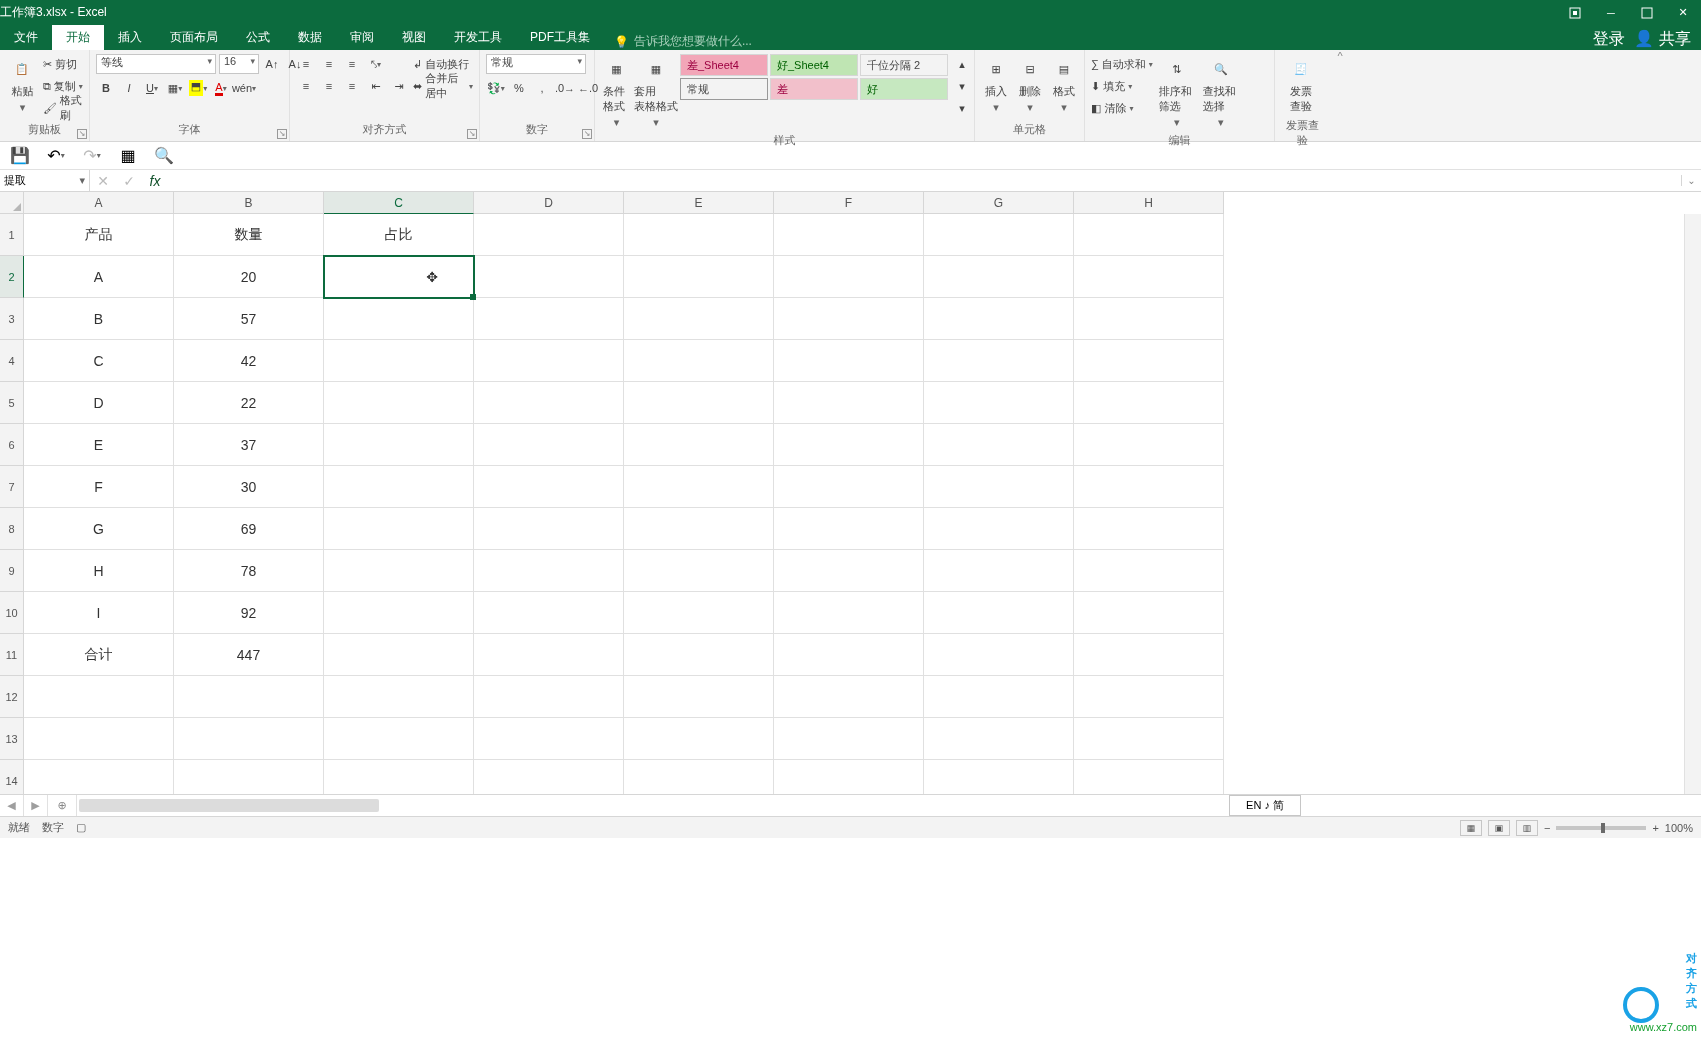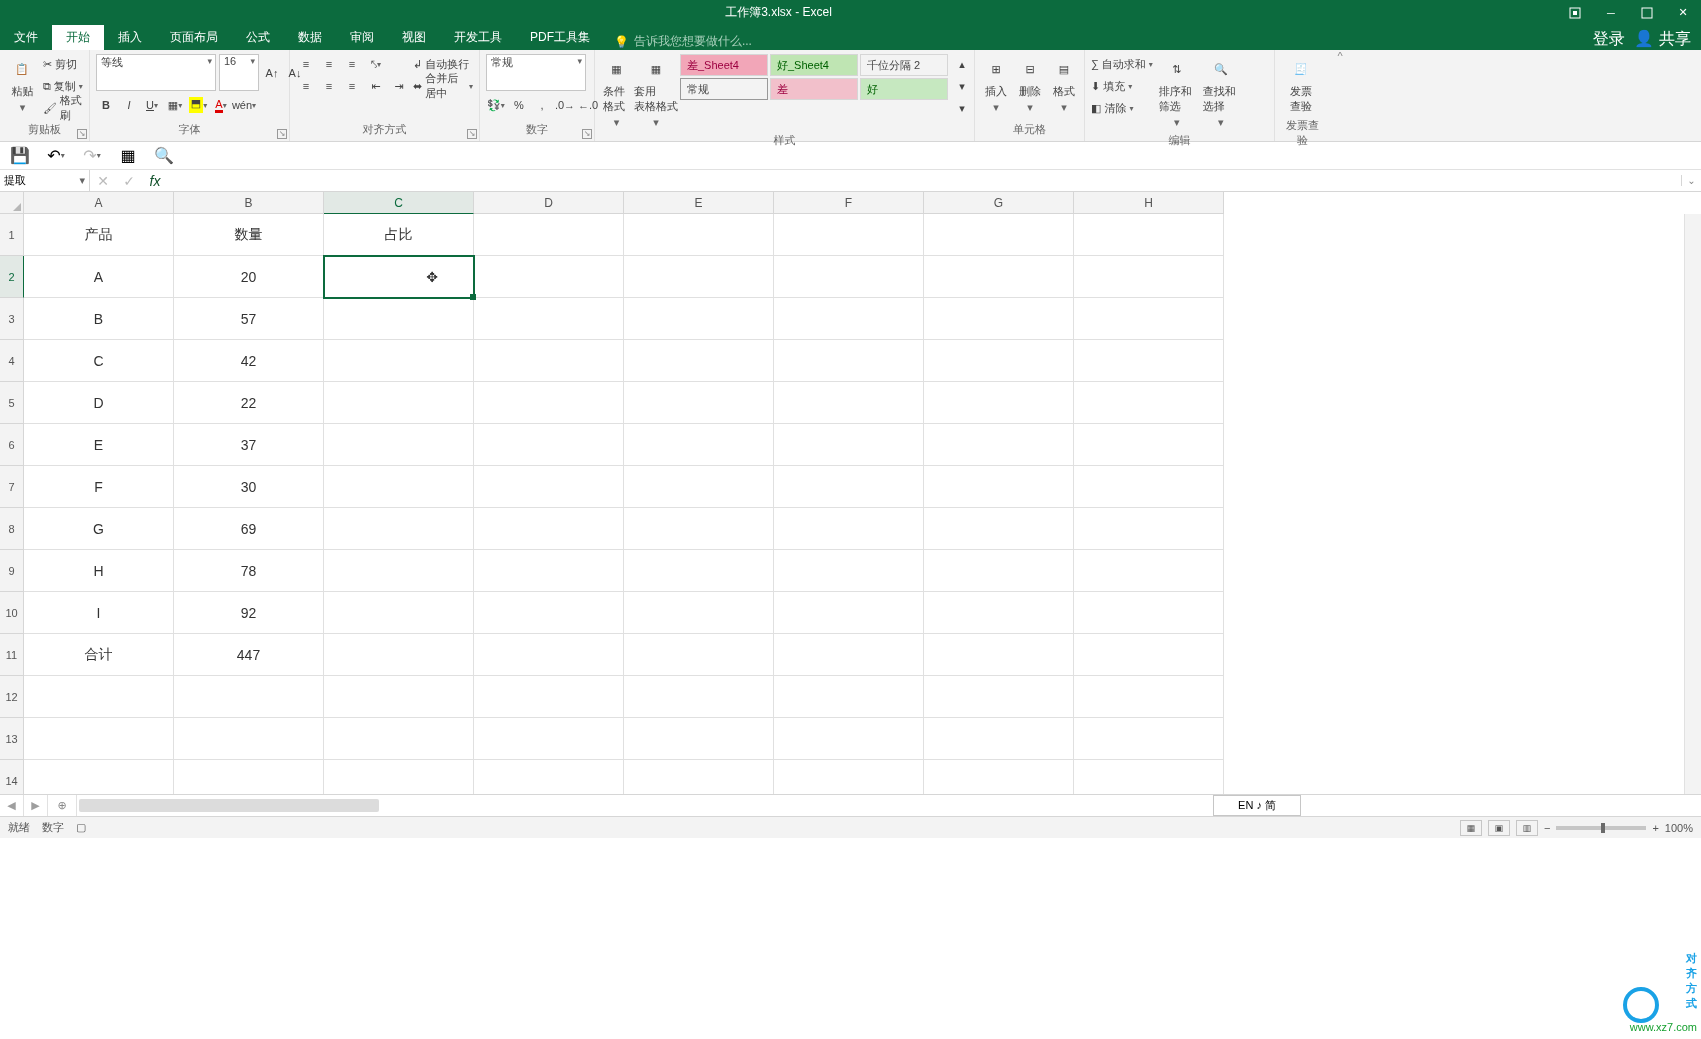--- a/index.html
+++ b/index.html
@@ -1,20 +1,20 @@
 <!DOCTYPE html>
 <html><head>
 <meta charset="utf-8">
 <style>
   * { box-sizing: border-box; margin: 0; padding: 0; font-family: "Microsoft YaHei", "Segoe UI", sans-serif; }
   body { background: #fff; overflow: hidden; }
 
   
   .titlebar { height: 25px; background: #0c6b3e; color: #fff; display: flex; align-items: center; }
-  .titlebar .center { flex: 1; text-align: center; font-size: 12px; }
+  .titlebar .center { flex: 1; font-size: 12px; }
   .titlebar .wcontrols { display: flex; }
   .titlebar .wbtn { width: 36px; height: 25px; display: flex; align-items: center; justify-content: center; font-size: 11px; }
   .titlebar .wbtn svg { width: 12px; height: 12px; }
 
   
   .tabsrow { height: 25px; background: #0c6b3e; display: flex; align-items: flex-end; color: #fff; font-size: 12px; }
   .tabsrow .tab { padding: 4px 14px; height: 25px; display: flex; align-items: center; cursor: pointer; }
   .tabsrow .tab.file { background: #0c6b3e; }
   .tabsrow .tab.active { background: #fff; color: #0c6b3e; }
   .tabsrow .tellme { color: #a8d0bb; font-size: 12px; margin-left: 10px; display: flex; align-items: center; gap: 5px; }
@@ -28,21 +28,21 @@
   .group .body { flex: 1; display: flex; align-items: flex-start; gap: 4px; }
   .group .dl { position: absolute; right: 2px; bottom: 2px; width: 10px; height: 10px; border: 1px solid #999; font-size: 8px; text-align: center; line-height: 8px; color: #888;}
   .group { position: relative; }
   .vsplit { display: flex; flex-direction: column; gap: 2px; }
   .hsplit { display: flex; gap: 3px; align-items: center; }
   .bigbtn { display: flex; flex-direction: column; align-items: center; justify-content: center; width: 40px; gap: 2px; padding: 2px; }
   .bigbtn .ico { width: 26px; height: 26px; display: flex; align-items: center; justify-content: center; }
   .bigbtn span { font-size: 11px; }
   .smallbtn { display: flex; align-items: center; gap: 3px; height: 20px; font-size: 11px; }
   .dd { font-size: 8px; color: #666; }
-  .sel { height: 37px; border: 1px solid #c6c6c6; background: #fff; font-size: 11px; padding: 0 18px 0 4px; position: relative; }
+  .sel { height: 20px; border: 1px solid #c6c6c6; background: #fff; font-size: 11px; padding: 0 18px 0 4px; position: relative; }
   .sel::after { content: "▾"; position: absolute; right: 3px; top: 1px; font-size: 9px; color: #666; }
   .iconbtn { width: 20px; height: 20px; display: flex; align-items: center; justify-content: center; border: 1px solid transparent; }
   .stylecell { height: 22px; border: 1px solid #d6d6d6; font-size: 11px; display: flex; align-items: center; padding: 0 6px; min-width: 82px; }
 
   
   .qatrow { height: 28px; background: #fff; border-bottom: 1px solid #e1e1e1; display: flex; align-items: center; padding: 0 10px; gap: 16px; }
   .qatrow .qbtn { width: 20px; height: 20px; display: flex; align-items: center; justify-content: center; }
 
   
   .fbar { height: 22px; background: #fff; border-bottom: 1px solid #d6d6d6; display: flex; align-items: center; font-size: 12px; }
@@ -74,21 +74,21 @@
   .sheetbar .nav { display: flex; }
   .sheetbar .navb { width: 24px; display: flex; align-items: center; justify-content: center; color: #9e9e9e; border-right: 1px solid #e1e1e1; }
   .sheetbar .tabs { display: flex; }
   .sheetbar .stab { padding: 0 12px; border-right: 1px solid #d6d6d6; display: flex; align-items: center; background: #fff; }
   .sheetbar .stab.sel { background: #d4e6db; border-bottom: 2px solid #0c6b3e; }
   .sheetbar .stab.hl { background: #f6c6a6; }
   .sheetbar .stab.active { background: #fff; border-bottom: 2px solid #0c6b3e; color: #0c6b3e; }
   .sheetbar .add { width: 28px; display: flex; align-items: center; justify-content: center; color: #888; }
   .sheetbar .hscroll { flex: 1; border-left: 1px solid #e1e1e1; display: flex; align-items: center; position: relative; }
   .sheetbar .hscroll .thumb { position: absolute; left: 2px; width: 300px; top: 4px; bottom: 4px; background: #dcdcdc; border-radius: 2px; }
-  .sheetbar .ime { background: #fff; border: 1px solid #c6c6c6; padding: 2px 24px; font-size: 11px; display: flex; align-items: center; gap: 3px; position: absolute; right: 400px; }
+  .sheetbar .ime { background: #fff; border: 1px solid #c6c6c6; padding: 2px 16px; font-size: 11px; display: flex; align-items: center; gap: 3px; position: absolute; right: 400px; }
 
   
   .statusbar { height: 22px; background: #f3f3f3; border-top: 1px solid #d6d6d6; display: flex; align-items: center; font-size: 11px; color: #555; padding: 0 8px; gap: 12px; }
   .statusbar .right { margin-left: auto; display: flex; align-items: center; gap: 6px; }
   .viewbtn { width: 22px; height: 16px; border: 1px solid #c6c6c6; display: flex; align-items: center; justify-content: center; font-size: 9px; }
   .slider { width: 90px; height: 4px; background: #c6c6c6; position: relative; }
   .slider::after { content:""; position:absolute; left:50%; top:-3px; width:4px; height:10px; background:#6a6a6a; }
 
   .watermark { position: absolute; right: 0; bottom: 0; font-size: 11px; color: #1aa2e6; pointer-events: none; }
   .watermark .logo { width: 40px; height: 40px; position: absolute; right: 40px; bottom: 14px; }

